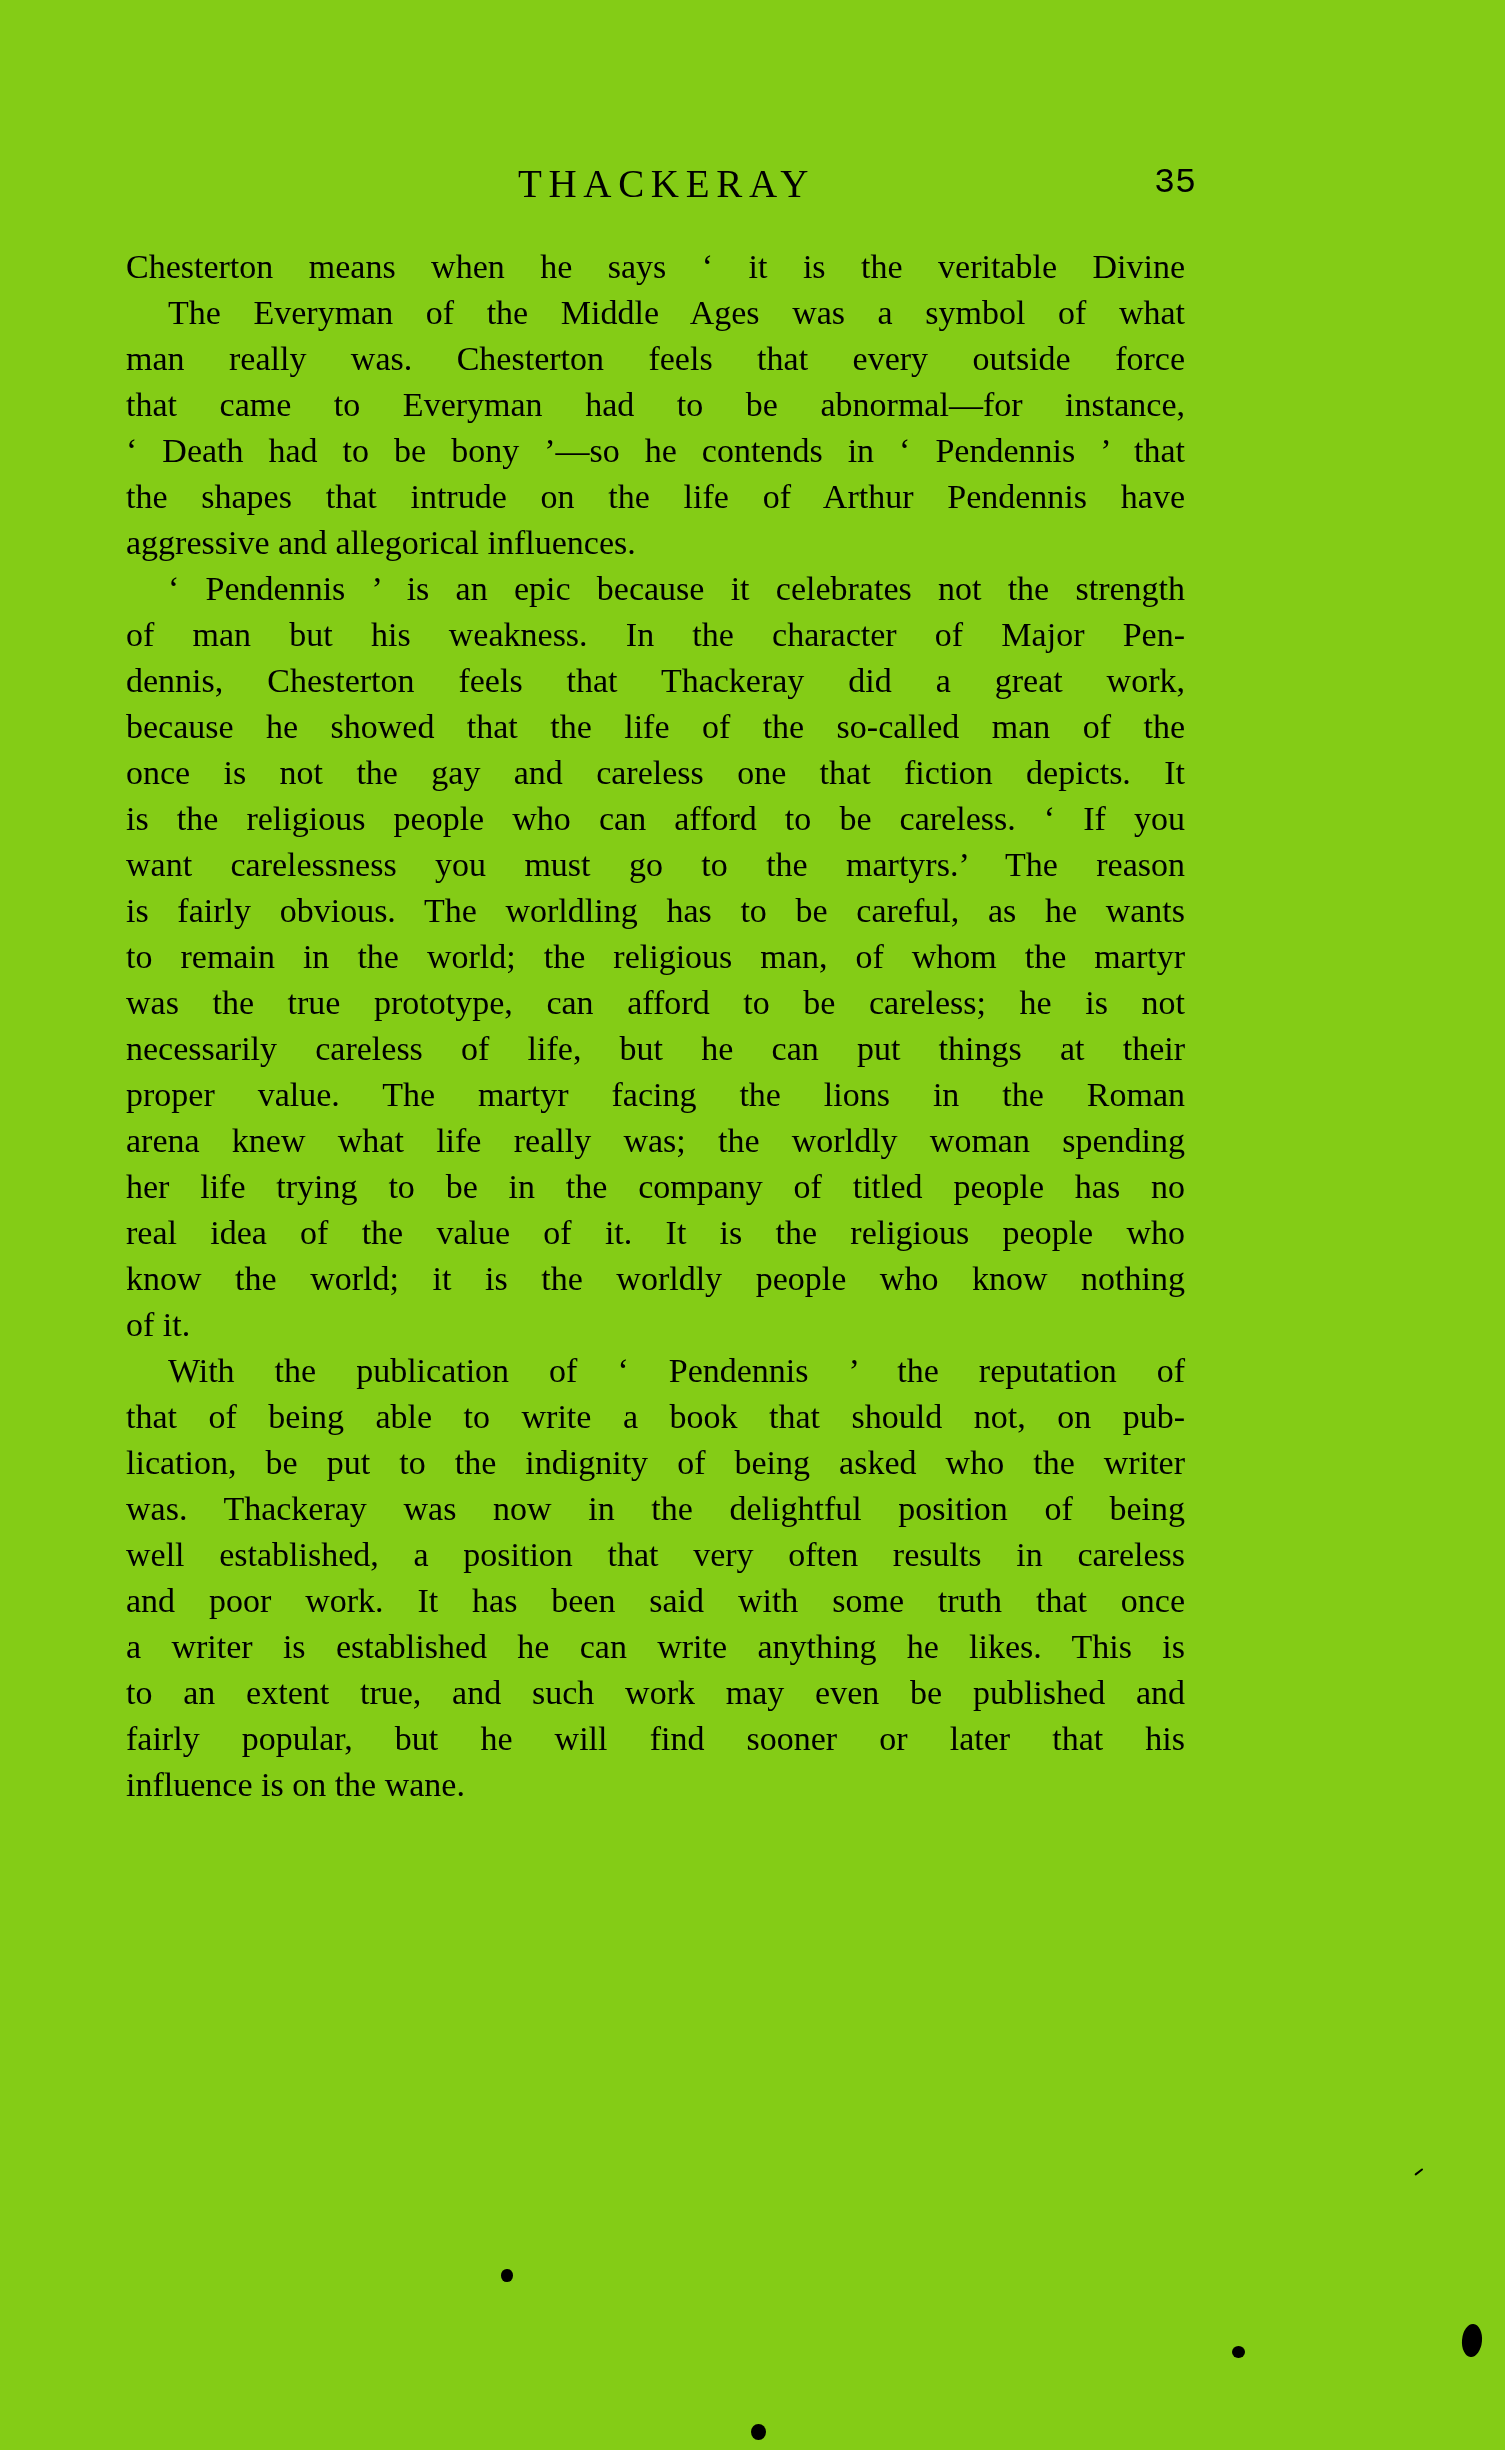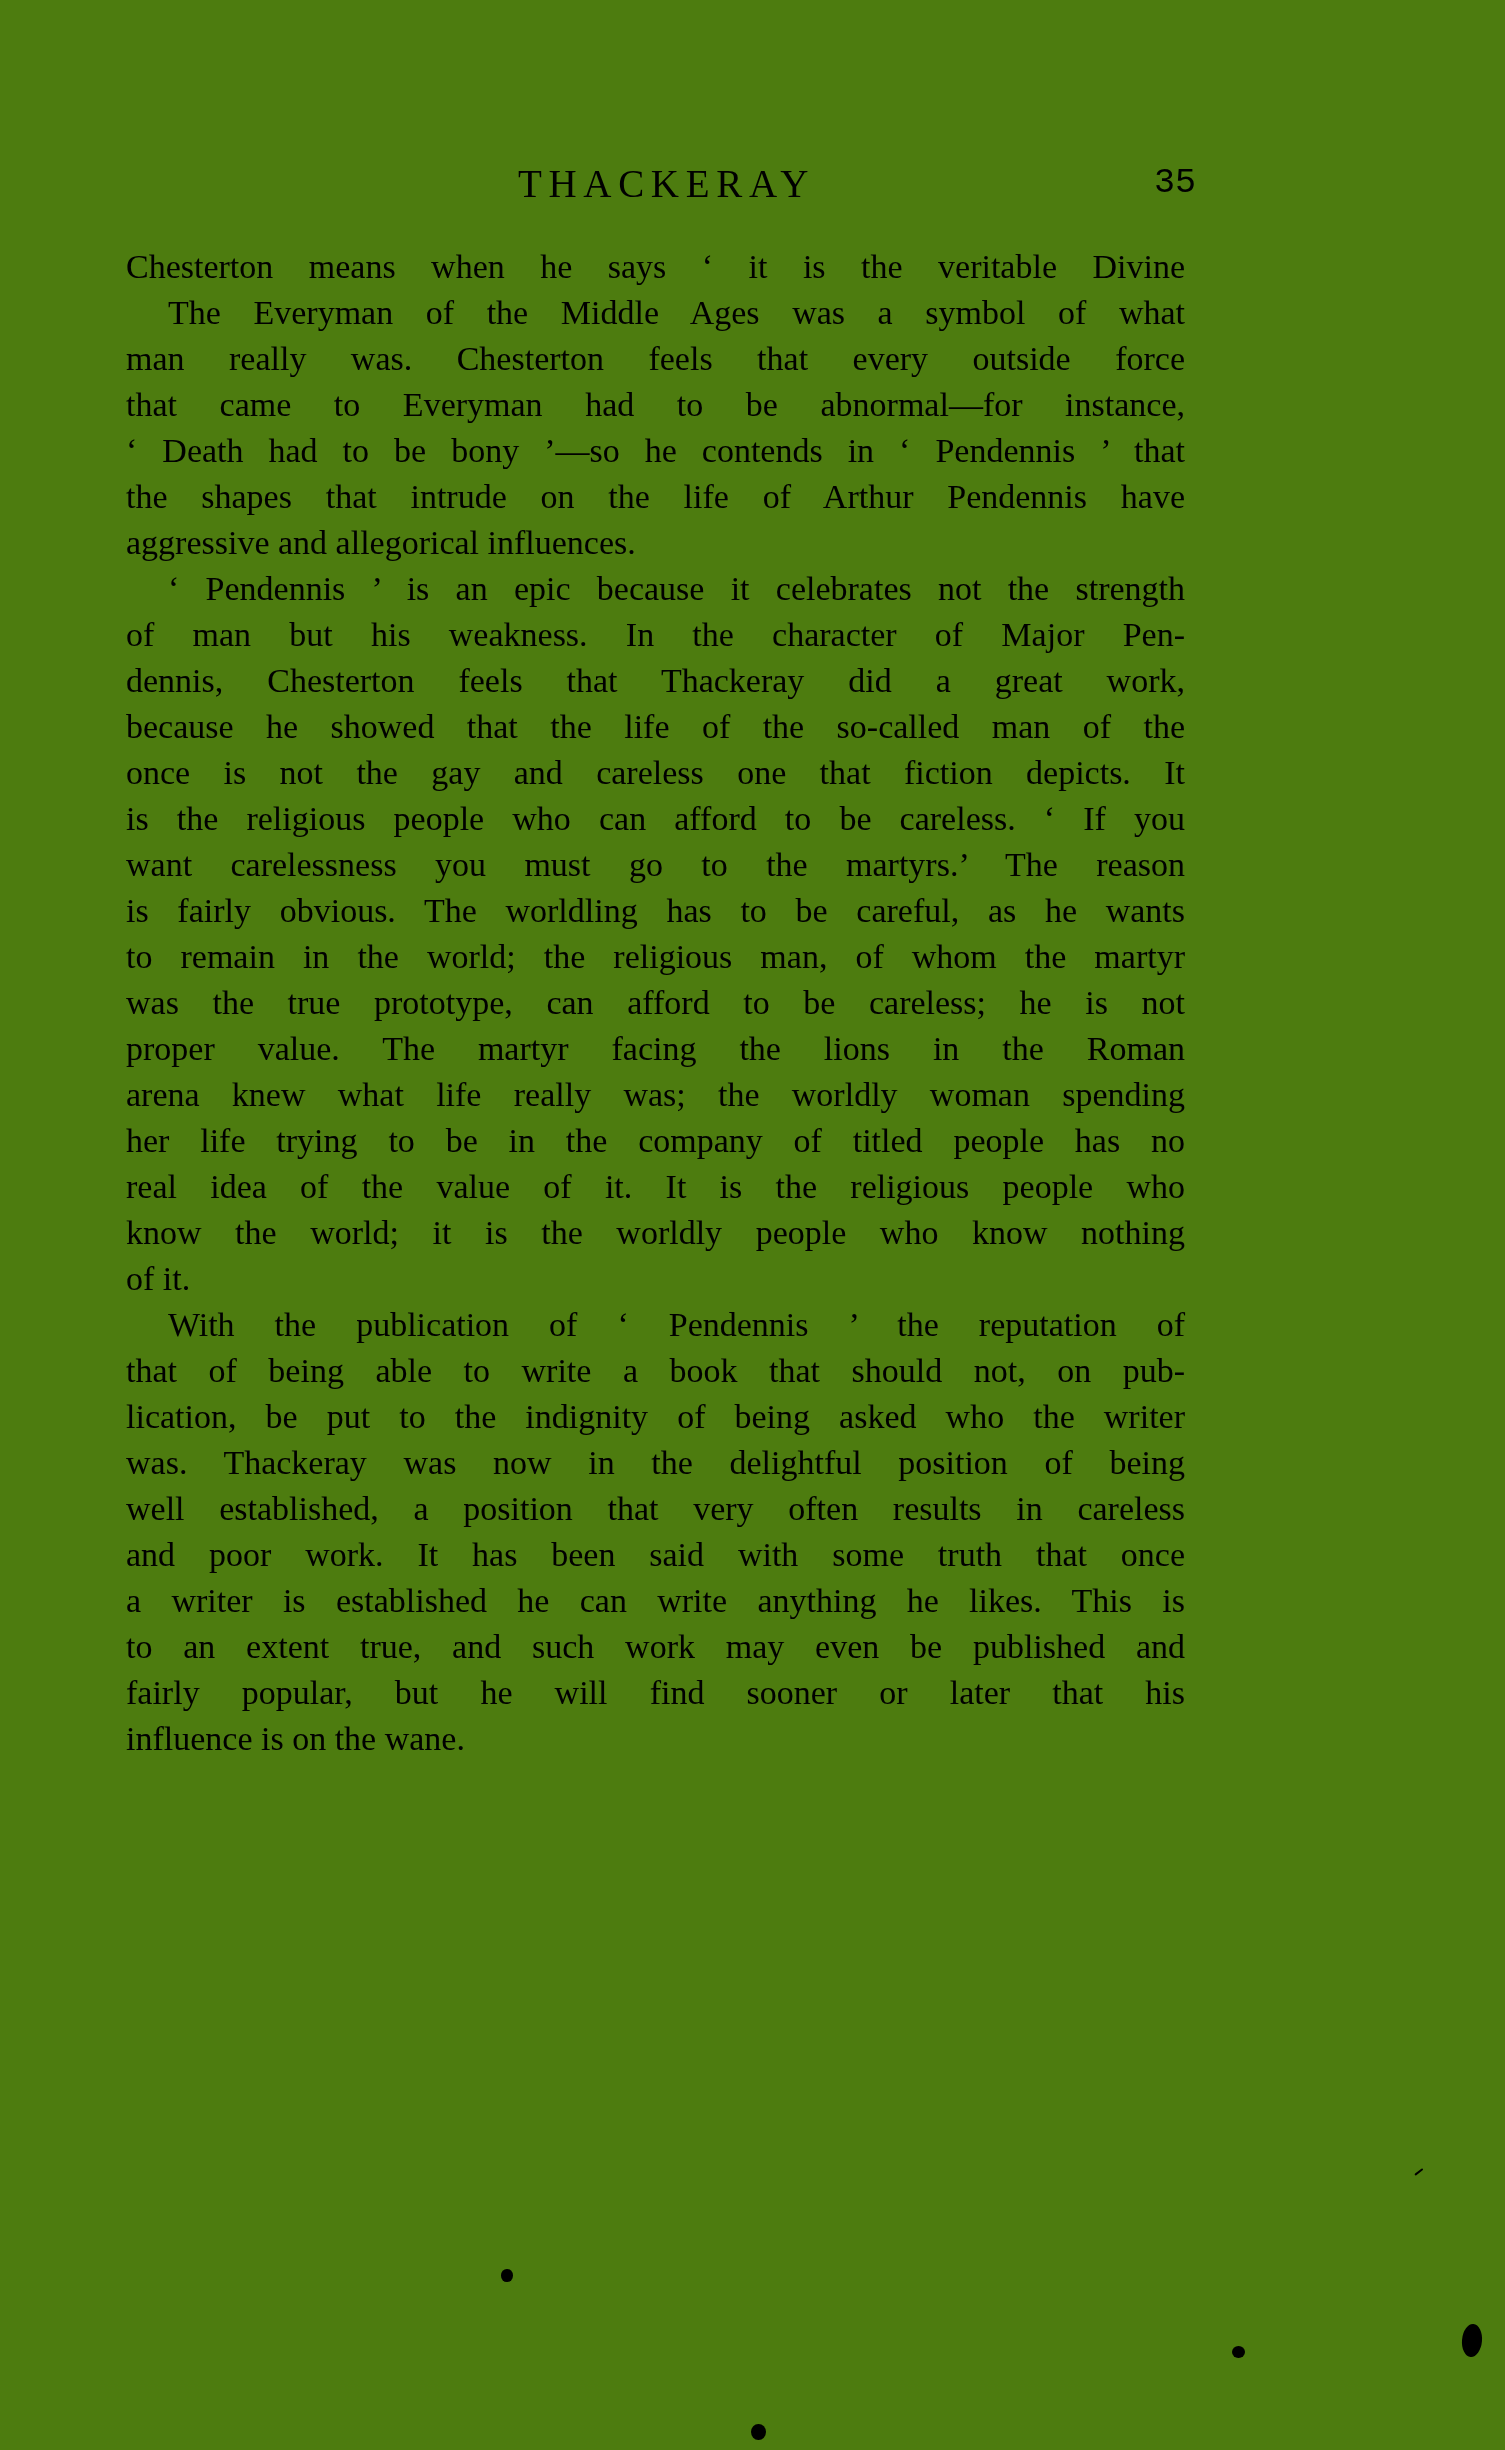--- a/index.html
+++ b/index.html
@@ -4,21 +4,21 @@
 <style>
   html, body {
     margin: 0;
     padding: 0;
     background: #ffffff;
   }
   .page {
     position: relative;
     width: 1505px;
     height: 2450px;
-    background: #4d7c0f;
+    background: #84cc16;
     color: #000000;
     font-family: "Liberation Serif", "DejaVu Serif", serif;
     overflow: hidden;
   }
   .running-head {
     position: absolute;
     left: 137px;
     top: 161px;
     width: 1059px;
     height: 54px;
@@ -91,20 +91,21 @@
       <div class="line indent">‘ Pendennis ’ is an epic because it celebrates not the strength</div>
       <div class="line">of man but his weakness. In the character of Major Pen-</div>
       <div class="line">dennis, Chesterton feels that Thackeray did a great work,</div>
       <div class="line">because he showed that the life of the so-called man of the</div>
       <div class="line">once is not the gay and careless one that fiction depicts. It</div>
       <div class="line">is the religious people who can afford to be careless. ‘ If you</div>
       <div class="line">want carelessness you must go to the martyrs.’ The reason</div>
       <div class="line">is fairly obvious. The worldling has to be careful, as he wants</div>
       <div class="line">to remain in the world; the religious man, of whom the martyr</div>
       <div class="line">was the true prototype, can afford to be careless; he is not</div>
+      <div class="line">necessarily careless of life, but he can put things at their</div>
       <div class="line">proper value. The martyr facing the lions in the Roman</div>
       <div class="line">arena knew what life really was; the worldly woman spending</div>
       <div class="line">her life trying to be in the company of titled people has no</div>
       <div class="line">real idea of the value of it. It is the religious people who</div>
       <div class="line">know the world; it is the worldly people who know nothing</div>
       <div class="line para-end">of it.</div>
       <div class="line indent">With the publication of ‘ Pendennis ’ the reputation of</div>
       <div class="line">that of being able to write a book that should not, on pub-</div>
       <div class="line">lication, be put to the indignity of being asked who the writer</div>
       <div class="line">was. Thackeray was now in the delightful position of being</div>

